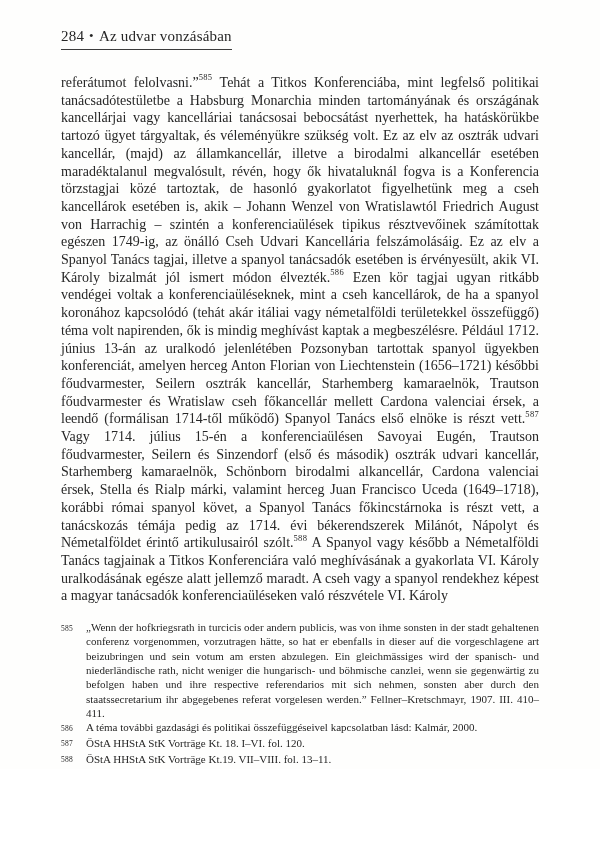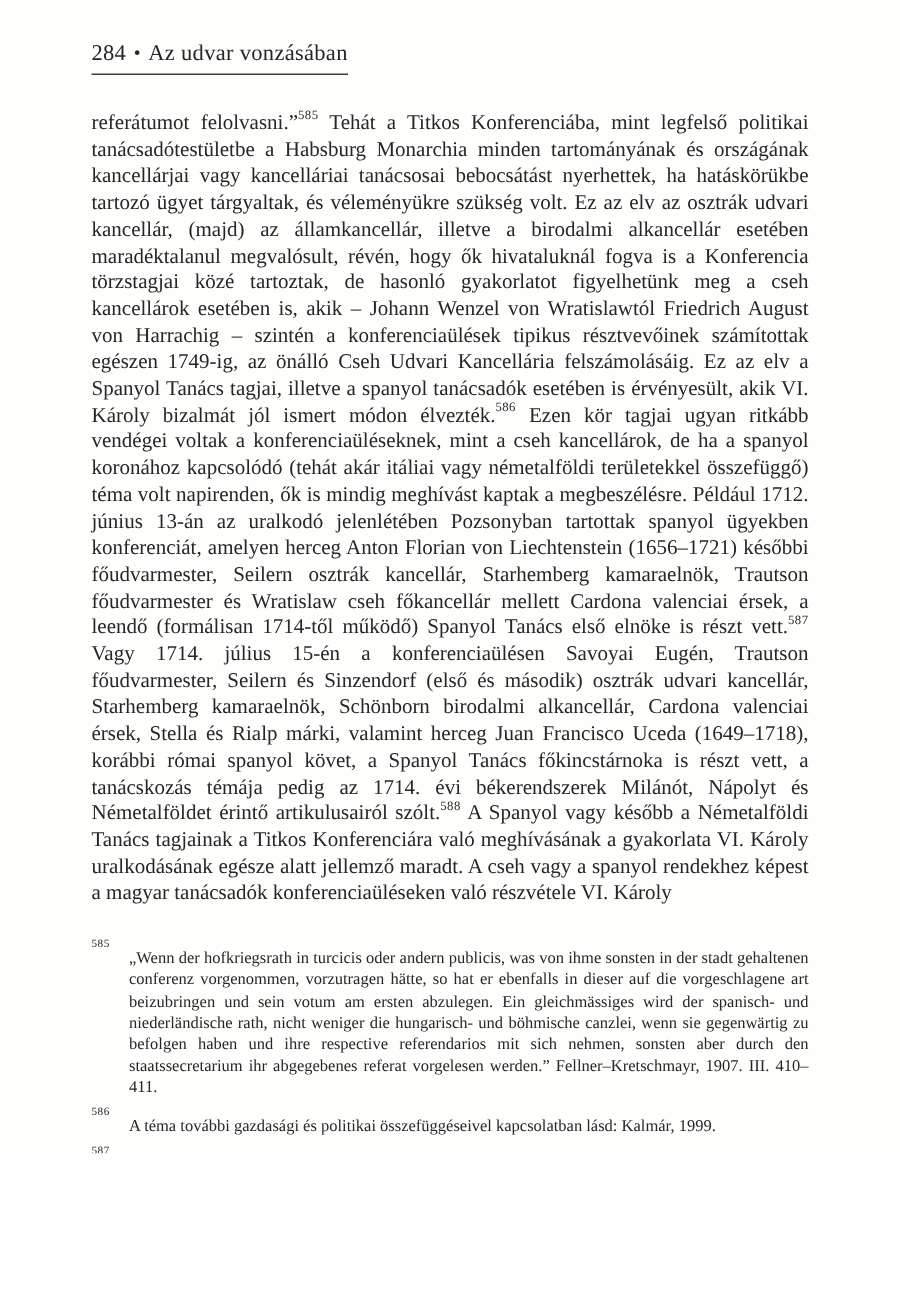--- a/index.html
+++ b/index.html
@@ -59,42 +59,41 @@
     text-align: justify;
   }
   .fn-marker {
     flex: 0 0 25px;
     font-size: 7.5px;
     padding-top: 1.5px;
     letter-spacing: 0.3px;
   }
   .fn-text {
     flex: 1;
-    margin-top: 12px;
   }
 </style>
 </head>
 <body>
 
 <div class="page">
 
   <div class="running-header">
     <span>284</span><span class="sep">•</span><span>Az udvar vonzásában</span>
   </div>
 
   <p class="body-text">referátumot felolvasni.”<sup class="fnref">585</sup> Tehát a Titkos Konferenciába, mint legfelső politikai tanácsadótestületbe a Habsburg Monarchia minden tartományának és országának kancellárjai vagy kancelláriai tanácsosai bebocsátást nyerhettek, ha hatáskörükbe tartozó ügyet tárgyaltak, és véleményükre szükség volt. Ez az elv az osztrák udvari kancellár, (majd) az államkancellár, illetve a birodalmi alkancellár esetében maradéktalanul megvalósult, révén, hogy ők hivataluknál fogva is a Konferencia törzstagjai közé tartoztak, de hasonló gyakorlatot figyelhetünk meg a cseh kancellárok esetében is, akik – Johann Wenzel von Wratislawtól Friedrich August von Harrachig – szintén a konferenciaülések tipikus résztvevőinek számítottak egészen 1749-ig, az önálló Cseh Udvari Kancellária felszámolásáig. Ez az elv a Spanyol Tanács tagjai, illetve a spanyol tanácsadók esetében is érvényesült, akik VI. Károly bizalmát jól ismert módon élvezték.<sup class="fnref">586</sup> Ezen kör tagjai ugyan ritkább vendégei voltak a konferenciaüléseknek, mint a cseh kancellárok, de ha a spanyol koronához kapcsolódó (tehát akár itáliai vagy németalföldi területekkel összefüggő) téma volt napirenden, ők is mindig meghívást kaptak a megbeszélésre. Például 1712. június 13-án az uralkodó jelenlétében Pozsonyban tartottak spanyol ügyekben konferenciát, amelyen herceg Anton Florian von Liechtenstein (1656–1721) későbbi főudvarmester, Seilern osztrák kancellár, Starhemberg kamaraelnök, Trautson főudvarmester és Wratislaw cseh főkancellár mellett Cardona valenciai érsek, a leendő (formálisan 1714-től működő) Spanyol Tanács első elnöke is részt vett.<sup class="fnref">587</sup> Vagy 1714. július 15-én a konferenciaülésen Savoyai Eugén, Trautson főudvarmester, Seilern és Sinzendorf (első és második) osztrák udvari kancellár, Starhemberg kamaraelnök, Schönborn birodalmi alkancellár, Cardona valenciai érsek, Stella és Rialp márki, valamint herceg Juan Francisco Uceda (1649–1718), korábbi római spanyol követ, a Spanyol Tanács főkincstárnoka is részt vett, a tanácskozás témája pedig az 1714. évi békerendszerek Milánót, Nápolyt és Németalföldet érintő artikulusairól szólt.<sup class="fnref">588</sup> A Spanyol vagy később a Németalföldi Tanács tagjainak a Titkos Konferenciára való meghívásának a gyakorlata VI. Károly uralkodásának egésze alatt jellemző maradt. A cseh vagy a spanyol rendekhez képest a magyar tanácsadók konferenciaüléseken való részvétele VI. Károly</p>
 
   <div class="footnotes">
       <div class="footnote">
         <span class="fn-marker">585</span>
         <span class="fn-text">„Wenn der hofkriegsrath in turcicis oder andern publicis, was von ihme sonsten in der stadt gehaltenen conferenz vorgenommen, vorzutragen hätte, so hat er ebenfalls in dieser auf die vorgeschlagene art beizubringen und sein votum am ersten abzulegen. Ein gleichmässiges wird der spanisch- und niederländische rath, nicht weniger die hungarisch- und böhmische canzlei, wenn sie gegenwärtig zu befolgen haben und ihre respective referendarios mit sich nehmen, sonsten aber durch den staatssecretarium ihr abgegebenes referat vorgelesen werden.” Fellner–Kretschmayr, 1907. III. 410–411.</span>
       </div>
       <div class="footnote">
         <span class="fn-marker">586</span>
-        <span class="fn-text">A téma további gazdasági és politikai összefüggéseivel kapcsolatban lásd: Kalmár, 1999.</span>
+        <span class="fn-text">A téma további gazdasági és politikai összefüggéseivel kapcsolatban lásd: Kalmár, 2000.</span>
       </div>
       <div class="footnote">
         <span class="fn-marker">587</span>
         <span class="fn-text">ÖStA HHStA StK Vorträge Kt. 18. I–VI. fol. 120.</span>
       </div>
       <div class="footnote">
         <span class="fn-marker">588</span>
         <span class="fn-text">ÖStA HHStA StK Vorträge Kt.19. VII–VIII. fol. 13–11.</span>
       </div>
     </div>

